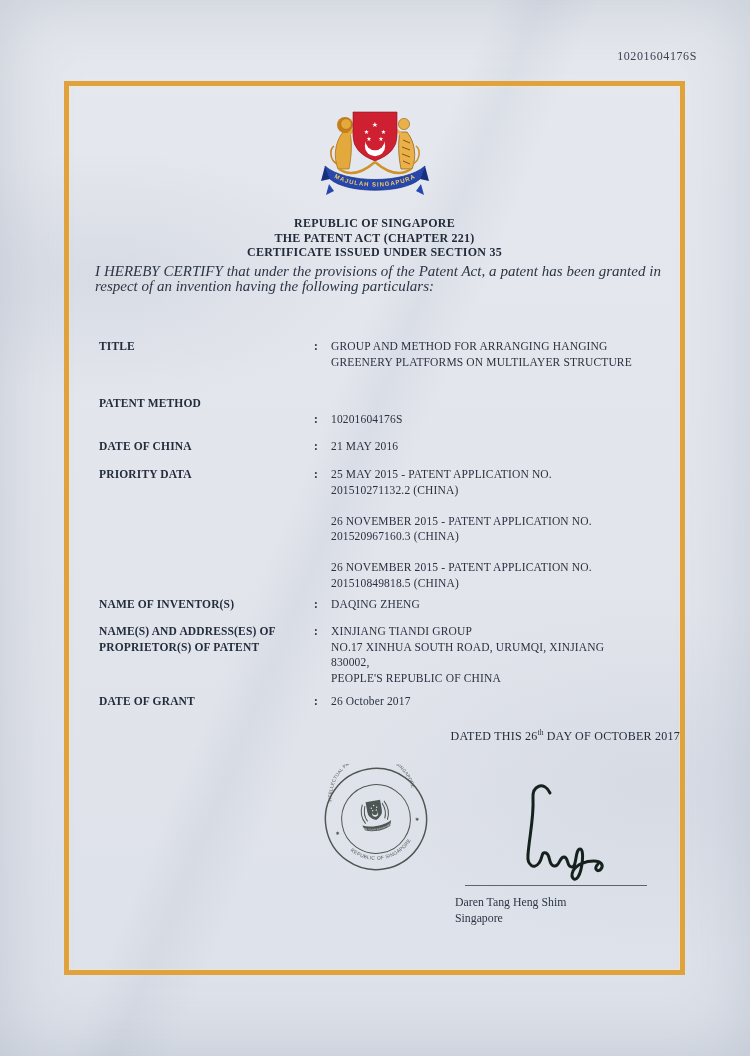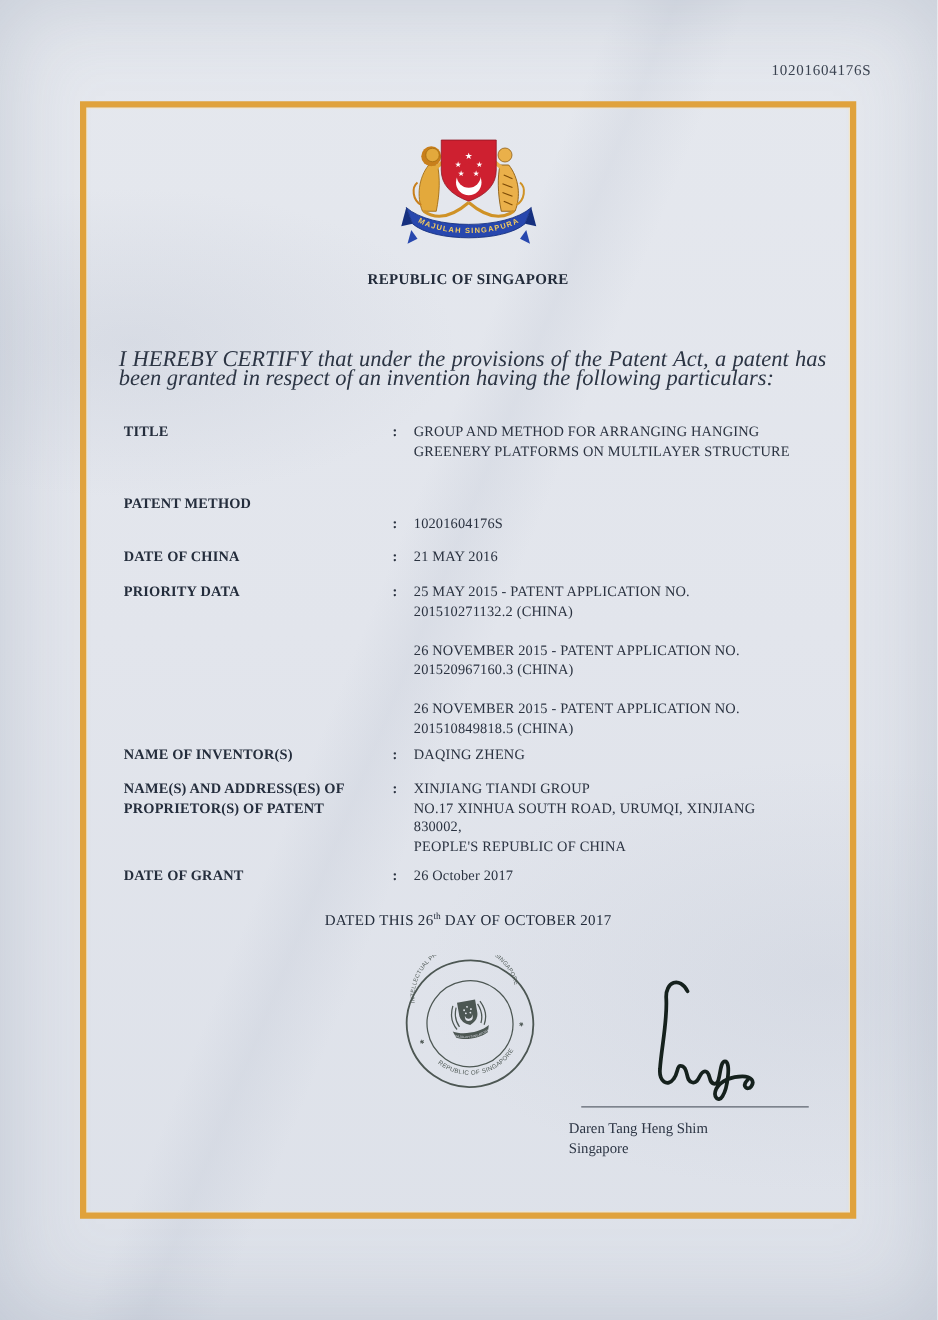--- a/index.html
+++ b/index.html
@@ -15,34 +15,34 @@
   }
   .vignette{position:absolute;inset:0;box-shadow:inset 0 0 70px rgba(120,132,155,.28);pointer-events:none;}
   .doc-number{position:absolute;top:49px;right:53px;font-size:12px;letter-spacing:.6px;color:#3a4250;}
   .frame{
     position:absolute;left:64px;top:81px;width:621px;height:894px;box-sizing:border-box;
     border:5px solid #e0a23c;box-shadow:inset 0 0 0 1px rgba(255,232,176,.55);
   }
   .crest-wrap{position:absolute;top:16px;left:50%;transform:translateX(-50%);width:114px;height:94px;}
   .heading{position:absolute;top:130px;left:0;right:0;text-align:center;font-weight:bold;
            font-size:12px;line-height:14.6px;letter-spacing:.25px;color:#222b3a;}
-  .statement{position:absolute;top:194px;left:26px;width:566px;font-style:italic;
-             font-size:18px;line-height:15px;text-align:justify;color:#2c3544;}
+  .statement{position:absolute;top:178px;left:26px;width:566px;font-style:italic;
+             font-size:15px;line-height:15px;text-align:justify;color:#2c3544;}
   .fields{position:absolute;inset:0;}
   .row{position:absolute;left:0;width:100%;font-size:11.5px;line-height:15.5px;}
   .row .labels{position:absolute;left:30px;width:232px;font-weight:bold;letter-spacing:.15px;color:#242d3c;}
   .row .rv{position:absolute;left:0;top:0;width:100%;}
   .row .colon{position:absolute;left:245px;font-weight:bold;}
   .row .values{position:absolute;left:262px;width:378px;letter-spacing:.15px;}
   .tline{white-space:nowrap;}
   .row-title{top:253px;} .row-appnum{top:310px;} .row-filing{top:353px;}
   .row-priority{top:381px;} .row-inventor{top:511px;} .row-proprietor{top:538px;}
   .row-grant{top:608px;}
   .row-appnum .rv{top:15.5px;}
-  .dated{position:absolute;top:642px;left:0;right:0;text-align:center;font-size:12px;letter-spacing:.25px;color:#222b3a;}
+  .dated{position:absolute;top:642px;left:0;right:0;text-align:right;font-size:12px;letter-spacing:.25px;color:#222b3a;}
   .dated sup{font-size:7.5px;vertical-align:super;letter-spacing:0;}
   .seal{position:absolute;left:252px;top:678px;width:110px;height:110px;opacity:.88;}
   .sig-svg{position:absolute;left:405px;top:693px;width:172px;height:104px;}
   .sig-line{position:absolute;left:396px;top:799px;width:182px;border-top:1px solid #5d646f;}
   .sig-block{position:absolute;left:386px;top:809px;width:202px;
              font-size:11.8px;line-height:15.8px;color:#2c3544;}
 </style>
 </head>
 <body>
 
@@ -97,20 +97,22 @@
           </defs>
         <text font-size="6" font-weight="bold" fill="#f3cb5e" letter-spacing="1" font-family="'Liberation Sans',sans-serif">
           <textPath href="#crestBannerPath" startOffset="50%" text-anchor="middle">MAJULAH SINGAPURA</textPath>
         </text>
       </g>
     </svg>
   </div>
 
   <div class="heading">
     <div>REPUBLIC OF SINGAPORE</div>
+    <div>THE PATENT ACT (CHAPTER 221)</div>
+    <div>CERTIFICATE ISSUED UNDER SECTION 35</div>
   </div>
 
   <div class="statement">I HEREBY CERTIFY that under the provisions of the Patent Act, a patent has been granted in respect of an invention having the following particulars:</div>
 
   <div class="fields">
 
     <div class="row row-title">
       <div class="labels">
           <div class="tline">TITLE</div>
         </div>

